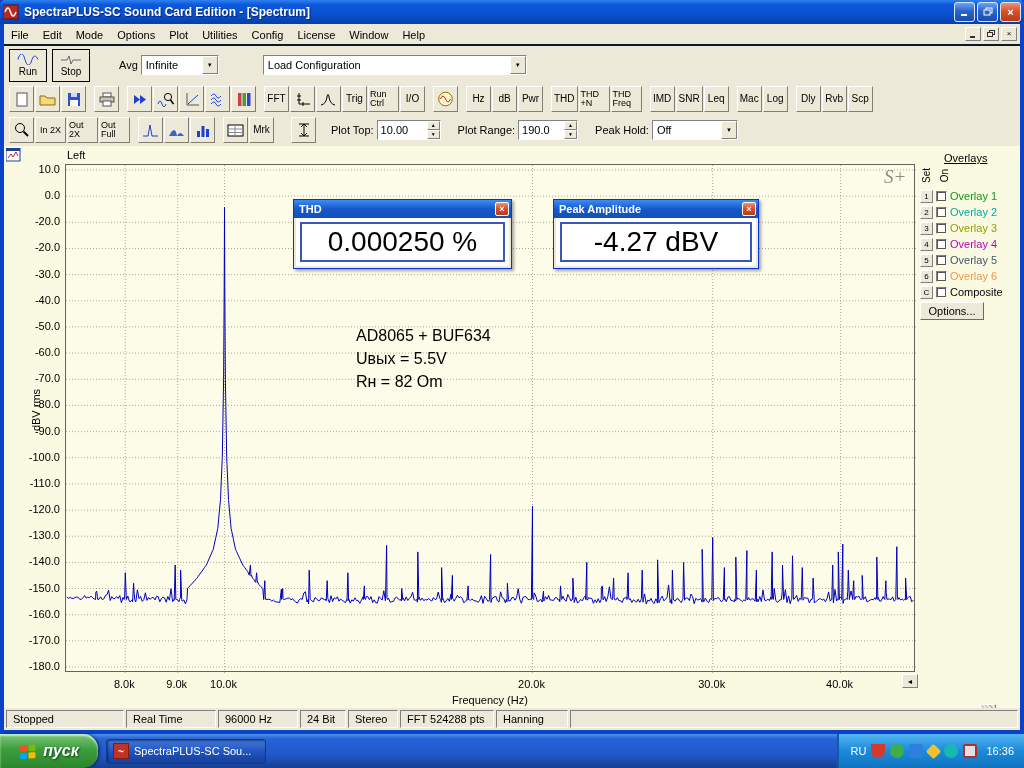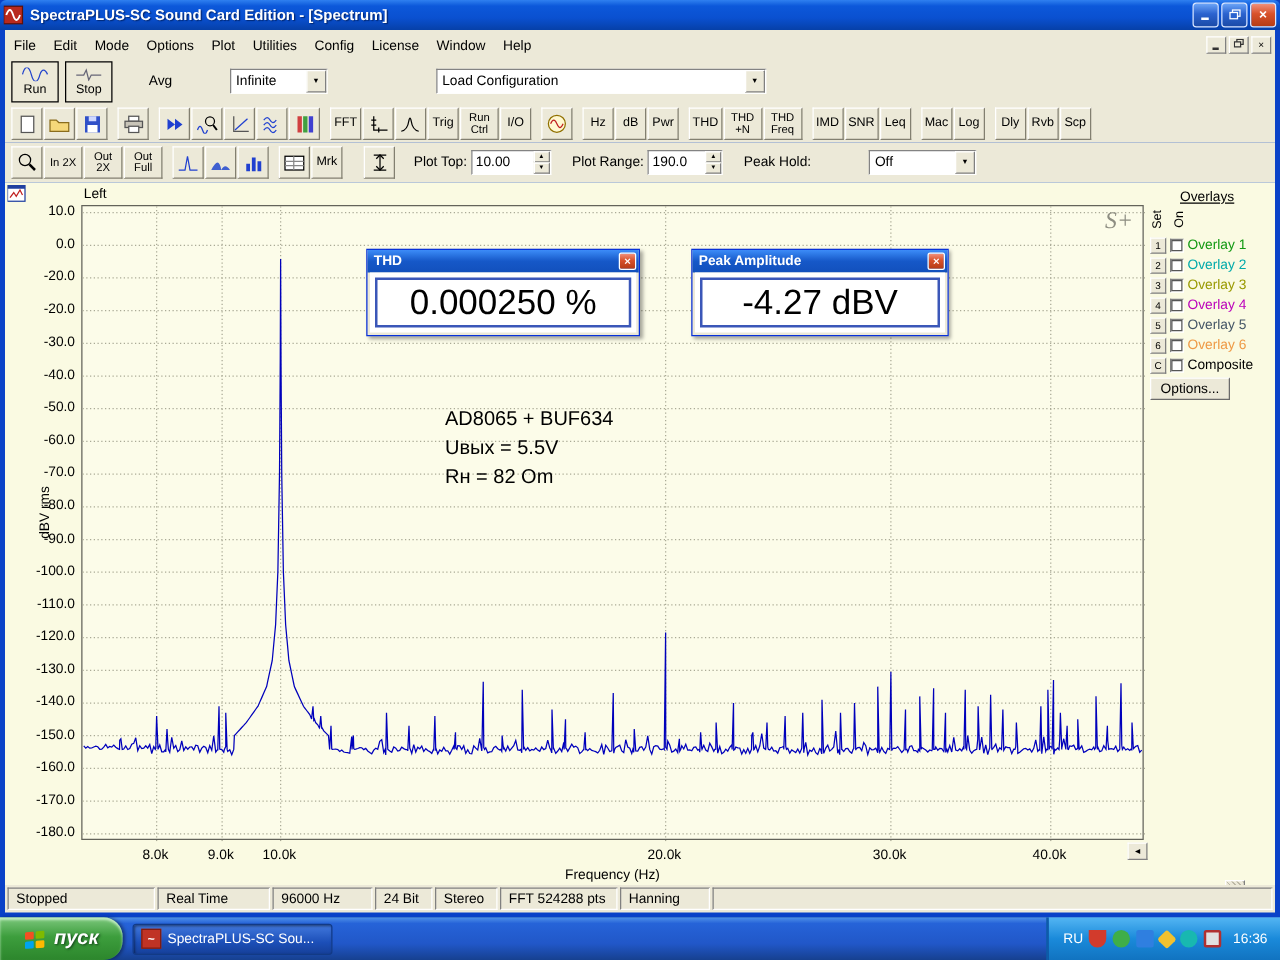--- a/index.html
+++ b/index.html
@@ -5,34 +5,34 @@
 *{margin:0;padding:0;box-sizing:border-box;font-family:"Liberation Sans",sans-serif;}
 html,body{width:1024px;height:768px;overflow:hidden;}
 .screen{position:relative;width:1024px;height:768px;background:#3a6ea5;padding-left:12px;}
 .app{position:absolute;left:0;top:0;width:1024px;height:734px;background:#0a42c8;}
 .titlebar{position:absolute;left:0;top:0;width:1024px;height:24px;display:flex;align-items:center;padding:0 3px;
  background:linear-gradient(to bottom,#2f80f0 0%,#0c58da 20%,#0a50d0 60%,#0640a8 100%);border-radius:5px 5px 0 0;}
 .app-icon{width:16px;height:16px;display:inline-block;}
 .title-text{color:#fff;font-weight:bold;font-size:12px;margin-left:5px;flex:1;text-shadow:1px 1px 1px #00256e;white-space:nowrap;}
 .wbtn{width:21px;height:20px;margin-left:2px;border-radius:3px;border:1px solid #dce8ff;display:flex;align-items:center;justify-content:center;color:#fff;font-size:11px;font-weight:bold;background:linear-gradient(#6ba4f7,#2b63cf 45%,#1b4ba8);}
 .wbtn.close{background:linear-gradient(#f1917c,#d8512a 45%,#b53c16);}
-.menubar{position:absolute;left:4px;top:24px;width:1016px;height:24px;background:#ece9d8;display:flex;align-items:center;border-bottom:1px solid #0f172a;}
+.menubar{position:absolute;left:4px;top:24px;width:1016px;height:24px;background:#ece9d8;display:flex;align-items:center;border-bottom:4px solid #0f172a;}
 .menu-item{padding:3px 7px;font-size:11px;color:#000;}
 .mdi-ctrls{margin-left:auto;display:flex;gap:2px;padding-right:3px;}
 .mbtn{width:16px;height:14px;background:#ece9d8;border:1px solid;border-color:#fff #808080 #808080 #fff;font-size:8px;line-height:8px;display:flex;align-items:center;justify-content:center;}
 .tb{position:absolute;left:4px;background:#ece9d8;display:flex;align-items:center;}
 .tb1{top:46px;width:1016px;height:38px;}
 .tb2{top:84px;width:1016px;height:30px;}
 .tb3{top:114px;width:1016px;height:32px;}
 .bigbtn{width:38px;height:33px;border:1px solid #000;background:#ece9d8;display:flex;flex-direction:column;align-items:center;justify-content:center;font-size:10px;margin-left:5px;gap:1px;}
-.tbtn{height:26px;min-width:25px;padding:0 2px;background:#ece9d8;border:1px solid;border-color:#fff #827f70 #827f70 #fff;display:inline-flex;align-items:center;justify-content:center;font-size:10px;line-height:10px;text-align:center;margin-left:1px;}
+.tbtn{height:26px;min-width:25px;padding:0 2px;background:#ece9d8;border:1px solid;border-color:#fff #827f70 #827f70 #fff;display:inline-flex;align-items:center;justify-content:center;font-size:10px;line-height:10px;margin-left:1px;}
 .tbtn.wrap{width:31px;font-size:9px;line-height:9px;padding:0 1px;}
 .gap{width:7px;flex:0 0 auto;}
 .lbl{font-size:11px;margin:0 3px;white-space:nowrap;}
-.combo{height:20px;background:#fff;border:1px solid;border-color:#838383 #fff #fff #838383;display:flex;align-items:center;font-size:11px;padding-left:4px;margin-left:43px;}
+.combo{height:20px;background:#fff;border:1px solid;border-color:#838383 #fff #fff #838383;display:flex;align-items:center;font-size:11px;padding-left:4px;}
 .combo .arrowbox{margin-left:auto;width:16px;height:18px;background:#ece9d8;border:1px solid;border-color:#fff #808080 #808080 #fff;display:flex;align-items:center;justify-content:center;font-size:6px;}
 .spinbox{height:20px;background:#fff;border:1px solid;border-color:#838383 #fff #fff #838383;display:flex;align-items:center;font-size:11px;padding-left:3px;}
 .spinner{display:flex;flex-direction:column;width:13px;height:18px;margin-left:auto;}
 .sbtn{flex:1;background:#ece9d8;border:1px solid;border-color:#fff #808080 #808080 #fff;font-size:5px;line-height:5px;display:flex;align-items:center;justify-content:center;}
 .client{position:absolute;left:4px;top:146px;width:1016px;height:562px;background:#fafae2;overflow:hidden;}
 .plot-title{position:absolute;left:63px;top:3px;width:850px;text-align:left;font-size:11px;color:#000;}
 .plot{position:absolute;left:61px;top:18px;width:850px;height:508px;border:1px solid #63635a;background:#fcfce9;}
 .ylab{position:absolute;left:2px;top:258px;width:60px;text-align:center;font-size:11px;transform:rotate(-90deg);color:#000;}
 .ytick{position:absolute;left:12px;width:44px;text-align:right;font-size:11px;color:#000;}
 .xtick{position:absolute;width:44px;text-align:center;font-size:11px;color:#000;}

